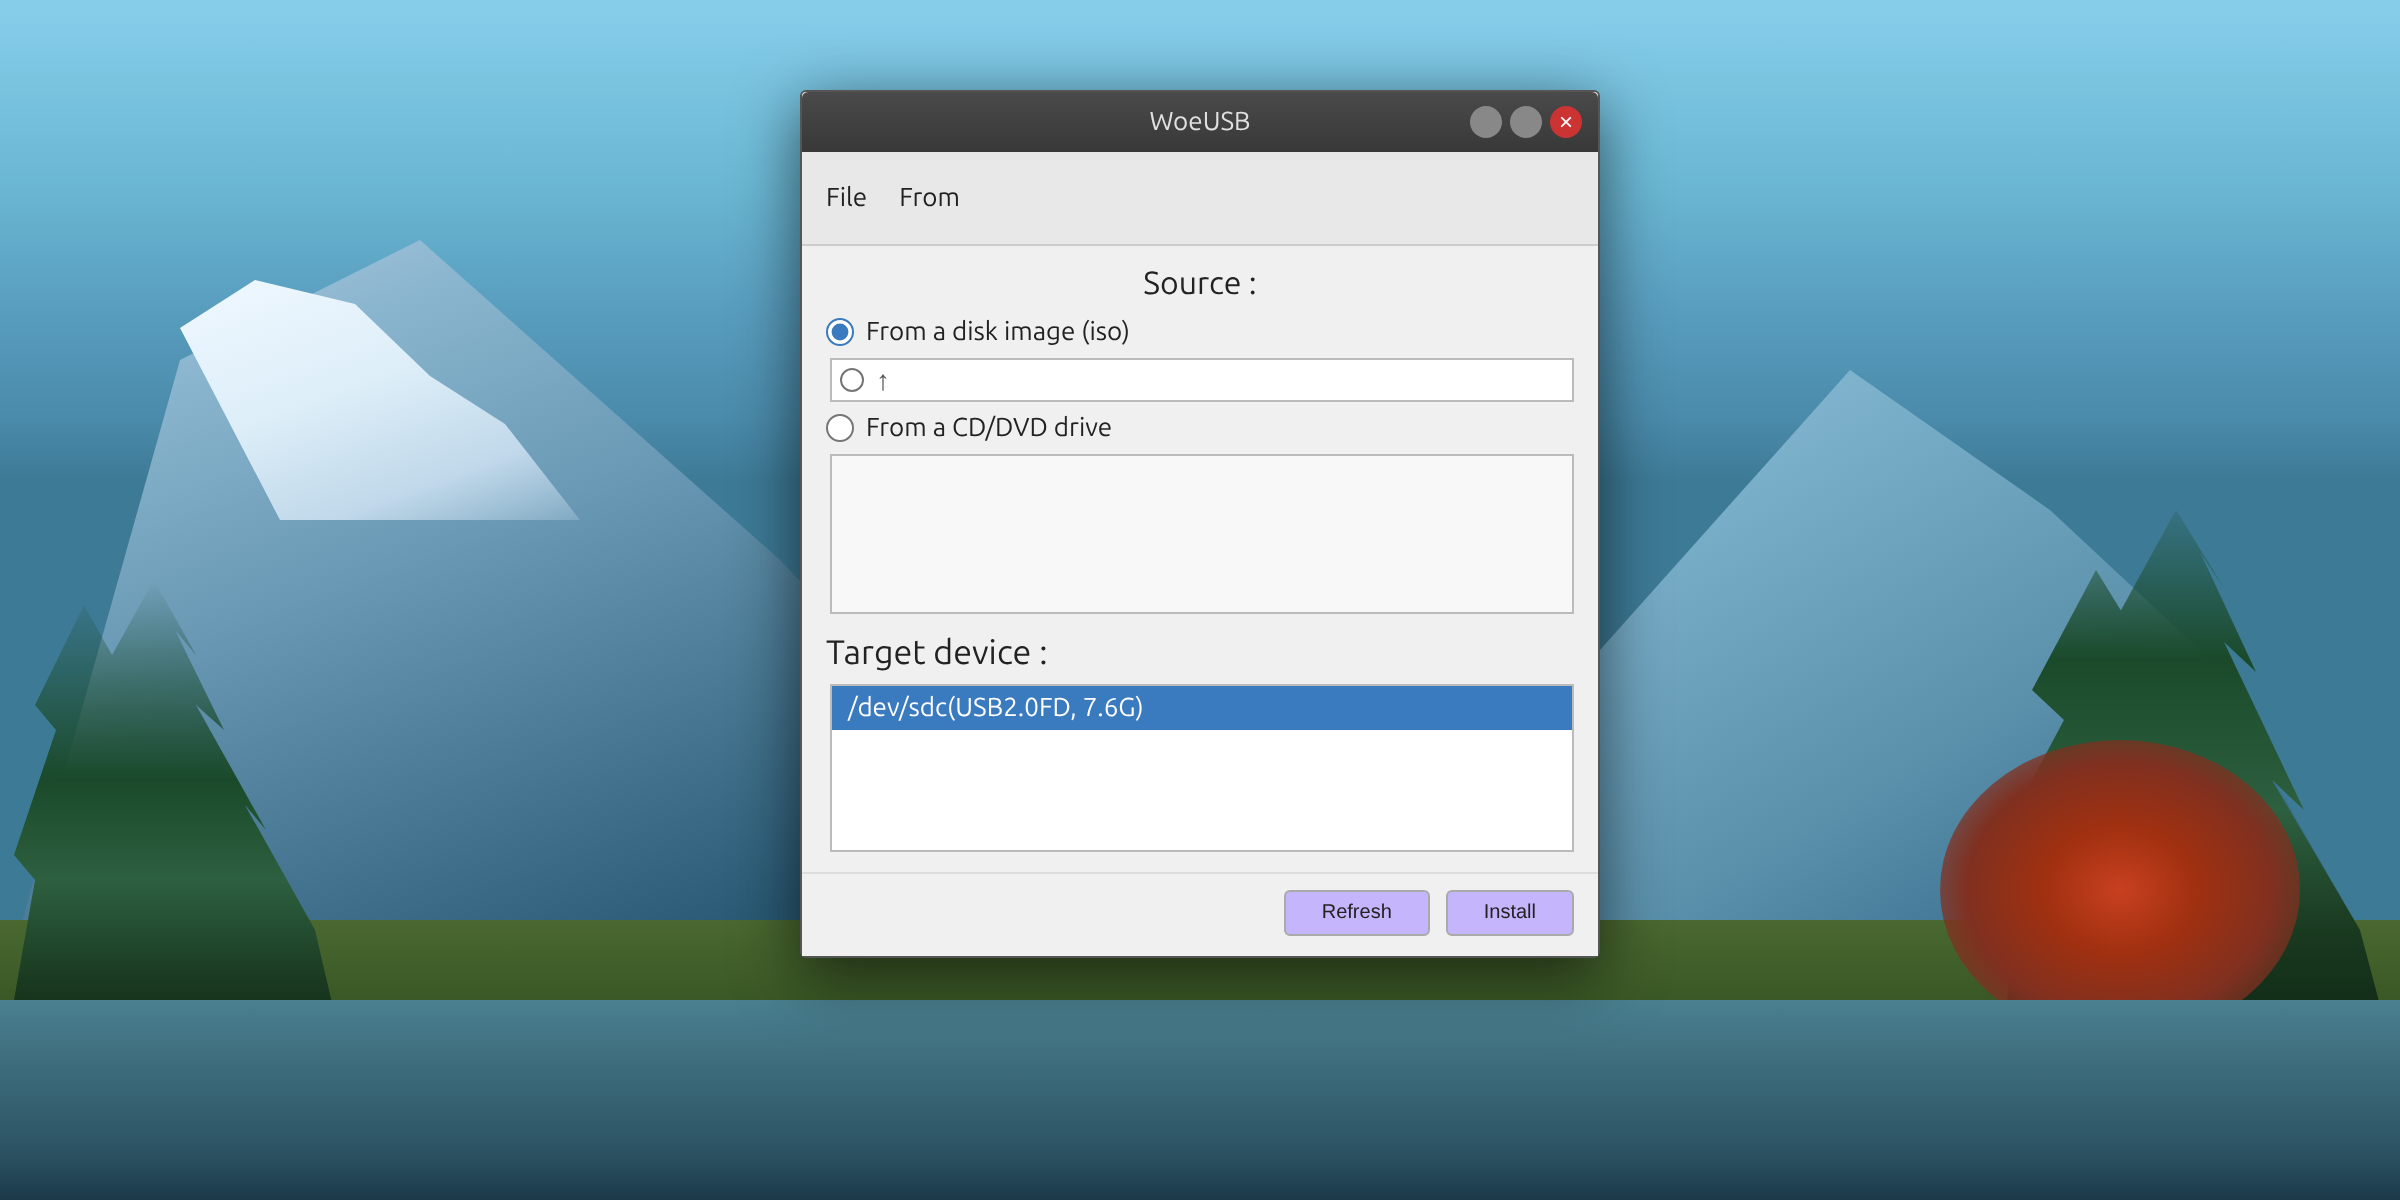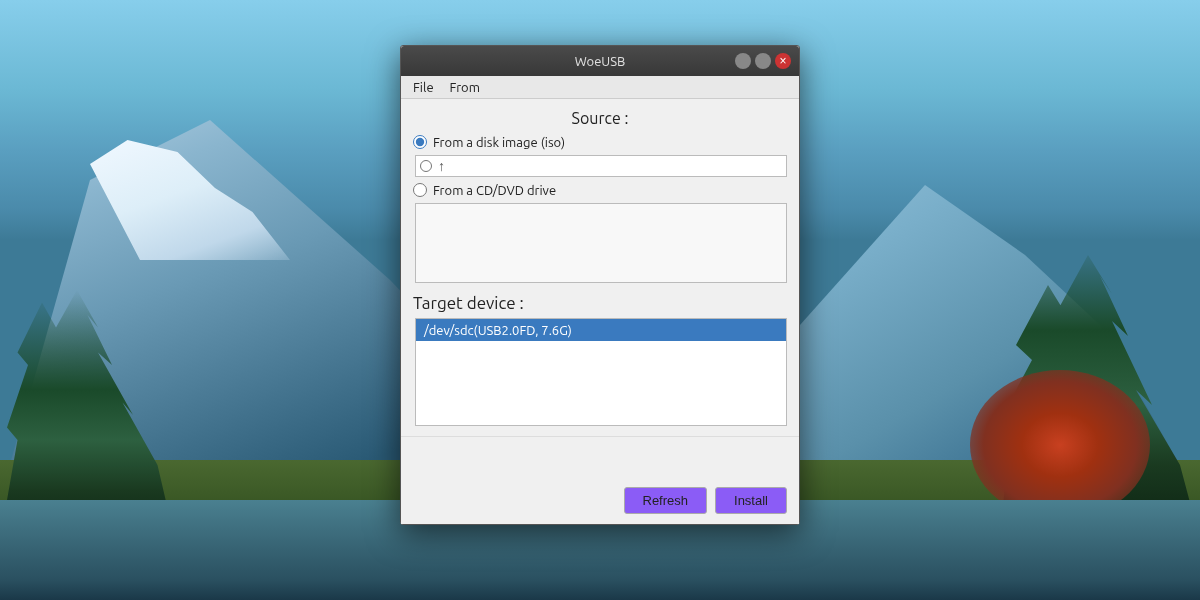--- a/index.html
+++ b/index.html
@@ -197,21 +197,21 @@
       content: '×';
       color: #fff;
       font-size: 12px;
       line-height: 1;
     }
 
     .menubar {
       background: #e8e8e8;
       display: flex;
       gap: 0;
-      padding: 2px 4px;
+      padding: 14px 4px;
       border-bottom: 1px solid #ccc;
       flex-shrink: 0;
     }
 
     .menu-item {
       padding: 2px 8px;
       cursor: pointer;
       font-size: 13px;
       color: #222;
       border-radius: 2px;
@@ -302,21 +302,21 @@
     .target-label {
       font-size: 17px;
       color: #222;
       margin-top: 10px;
       margin-bottom: 6px;
     }
 
     .target-list {
       border: 1px solid #bbb;
       background: #fff;
-      height: 108px;
+      height: 84px;
       margin-left: 2px;
     }
 
     .target-item {
       padding: 4px 8px;
       font-size: 13px;
       color: #fff;
       background: #3a7abf;
       cursor: pointer;
     }
@@ -326,27 +326,26 @@
       justify-content: flex-end;
       gap: 8px;
       padding: 8px 12px 10px;
       background: #f0f0f0;
       border-top: 1px solid #ddd;
       flex-shrink: 0;
     }
 
     .action-btn {
       padding: 5px 18px;
-      font-size: 13px;
-      background: #8b5cf6;
+      font-size: 10px;
+      background: #c4b5fd;
       border: 1px solid #aaa;
       border-radius: 3px;
       cursor: pointer;
       color: #222;
-      margin-top: 42px;
     }
   </style>
 </head>
 <body>
 
 <div class="background">
   <div class="mountain-left"></div>
   <div class="mountain-right"></div>
   <div class="mountain-snow-left"></div>
   <div class="ground"></div>

